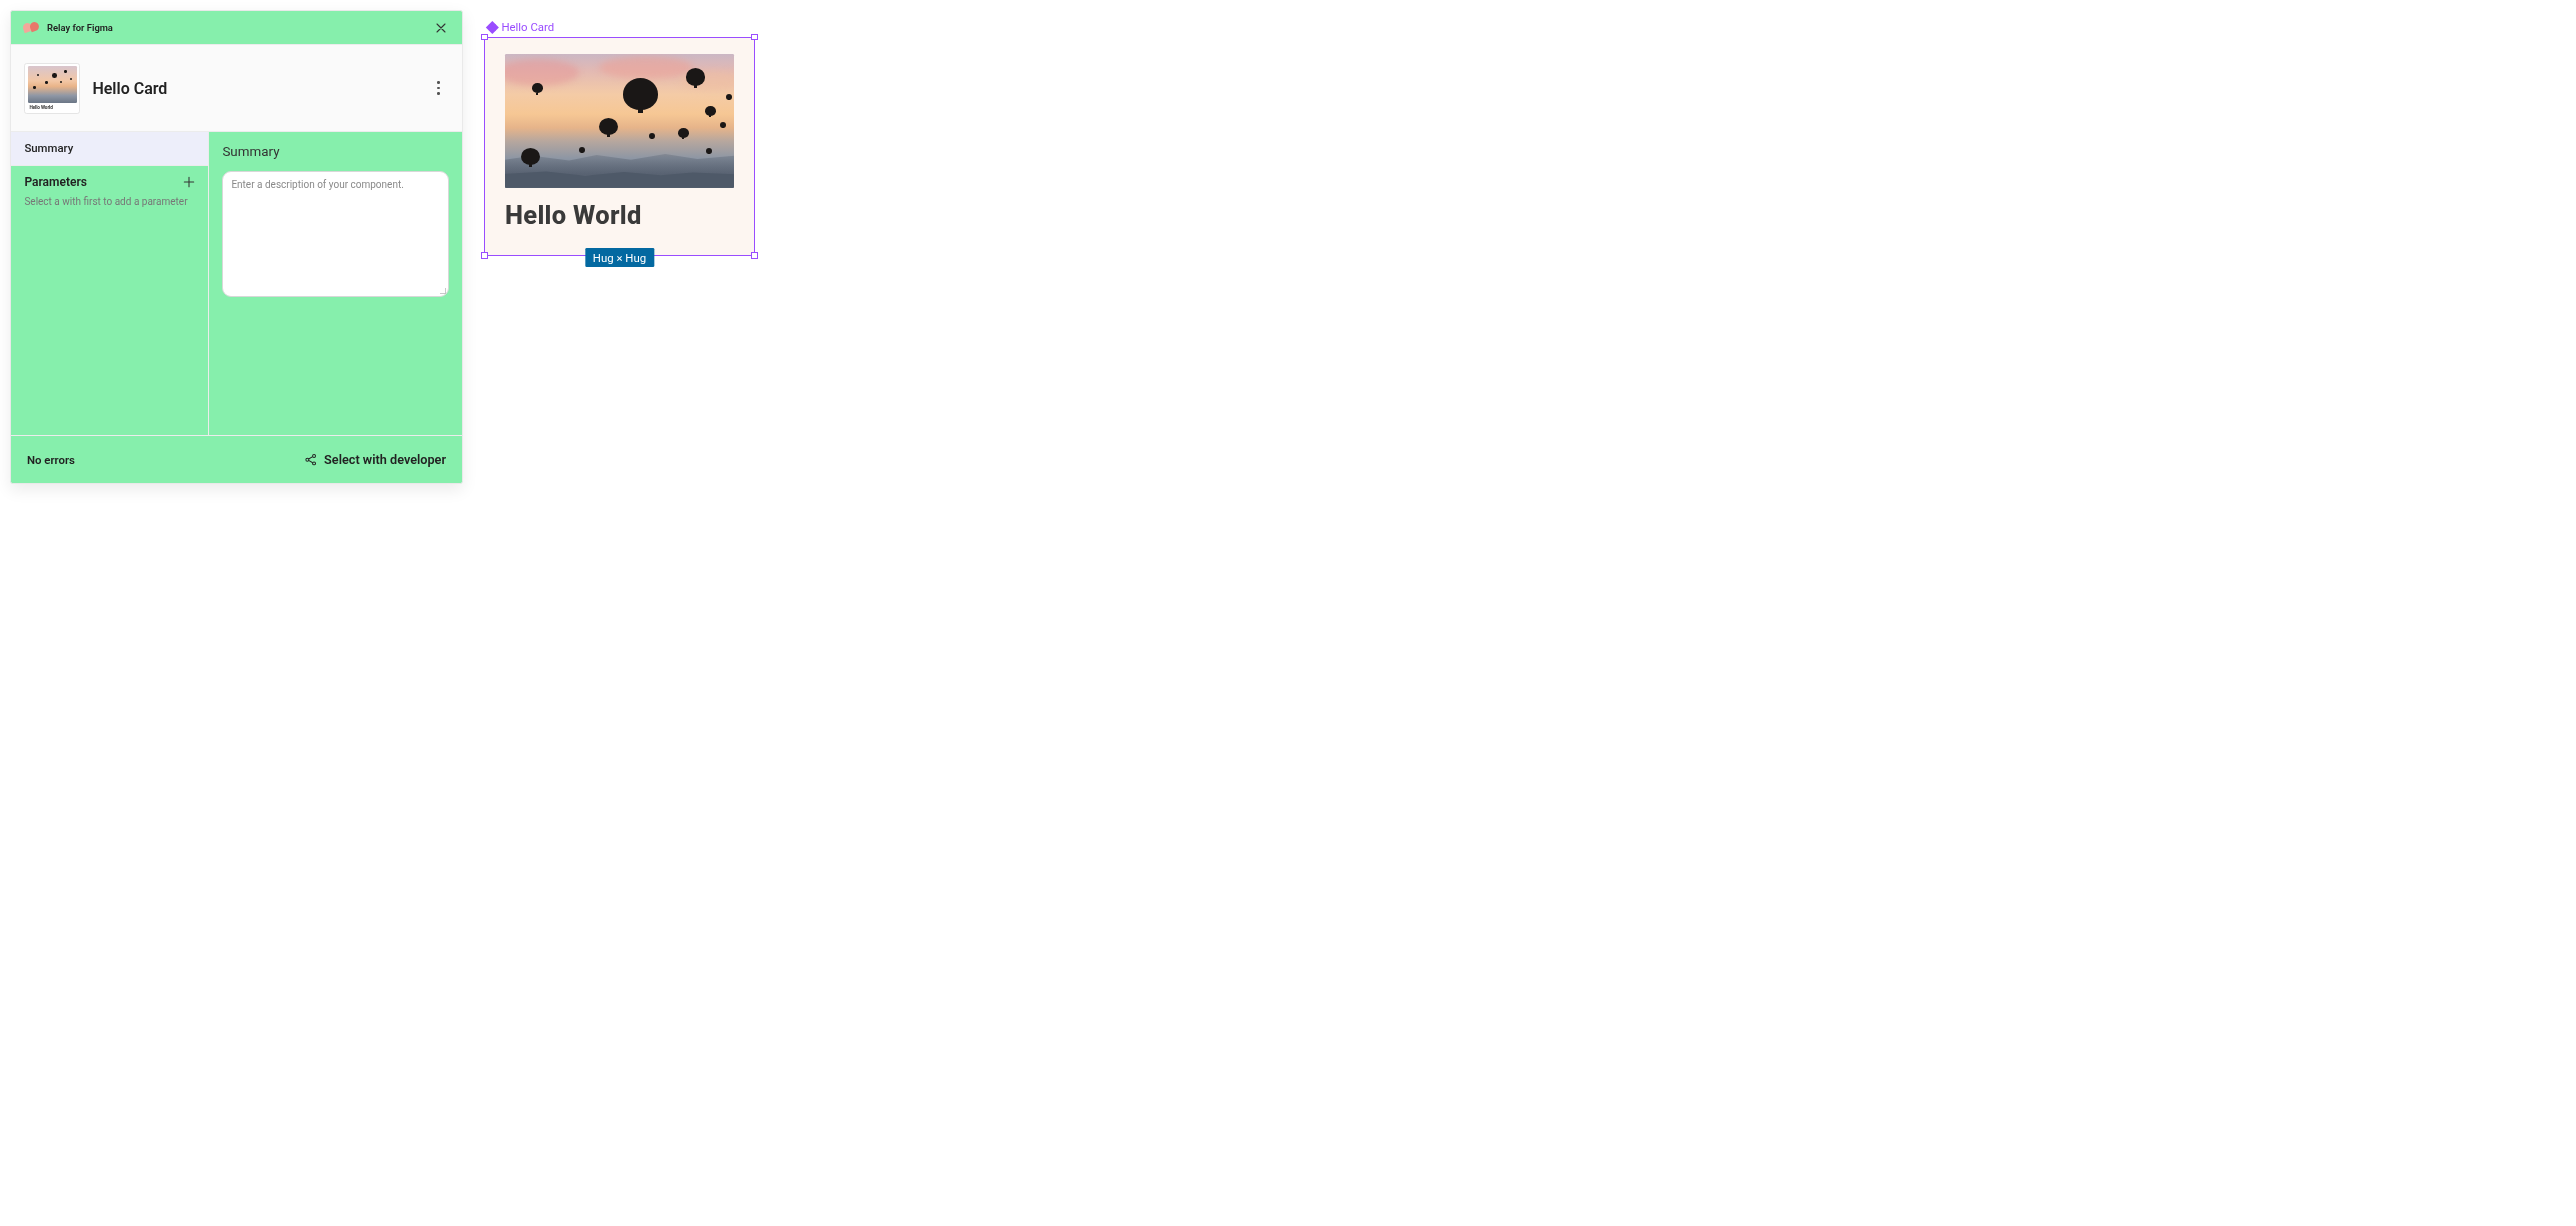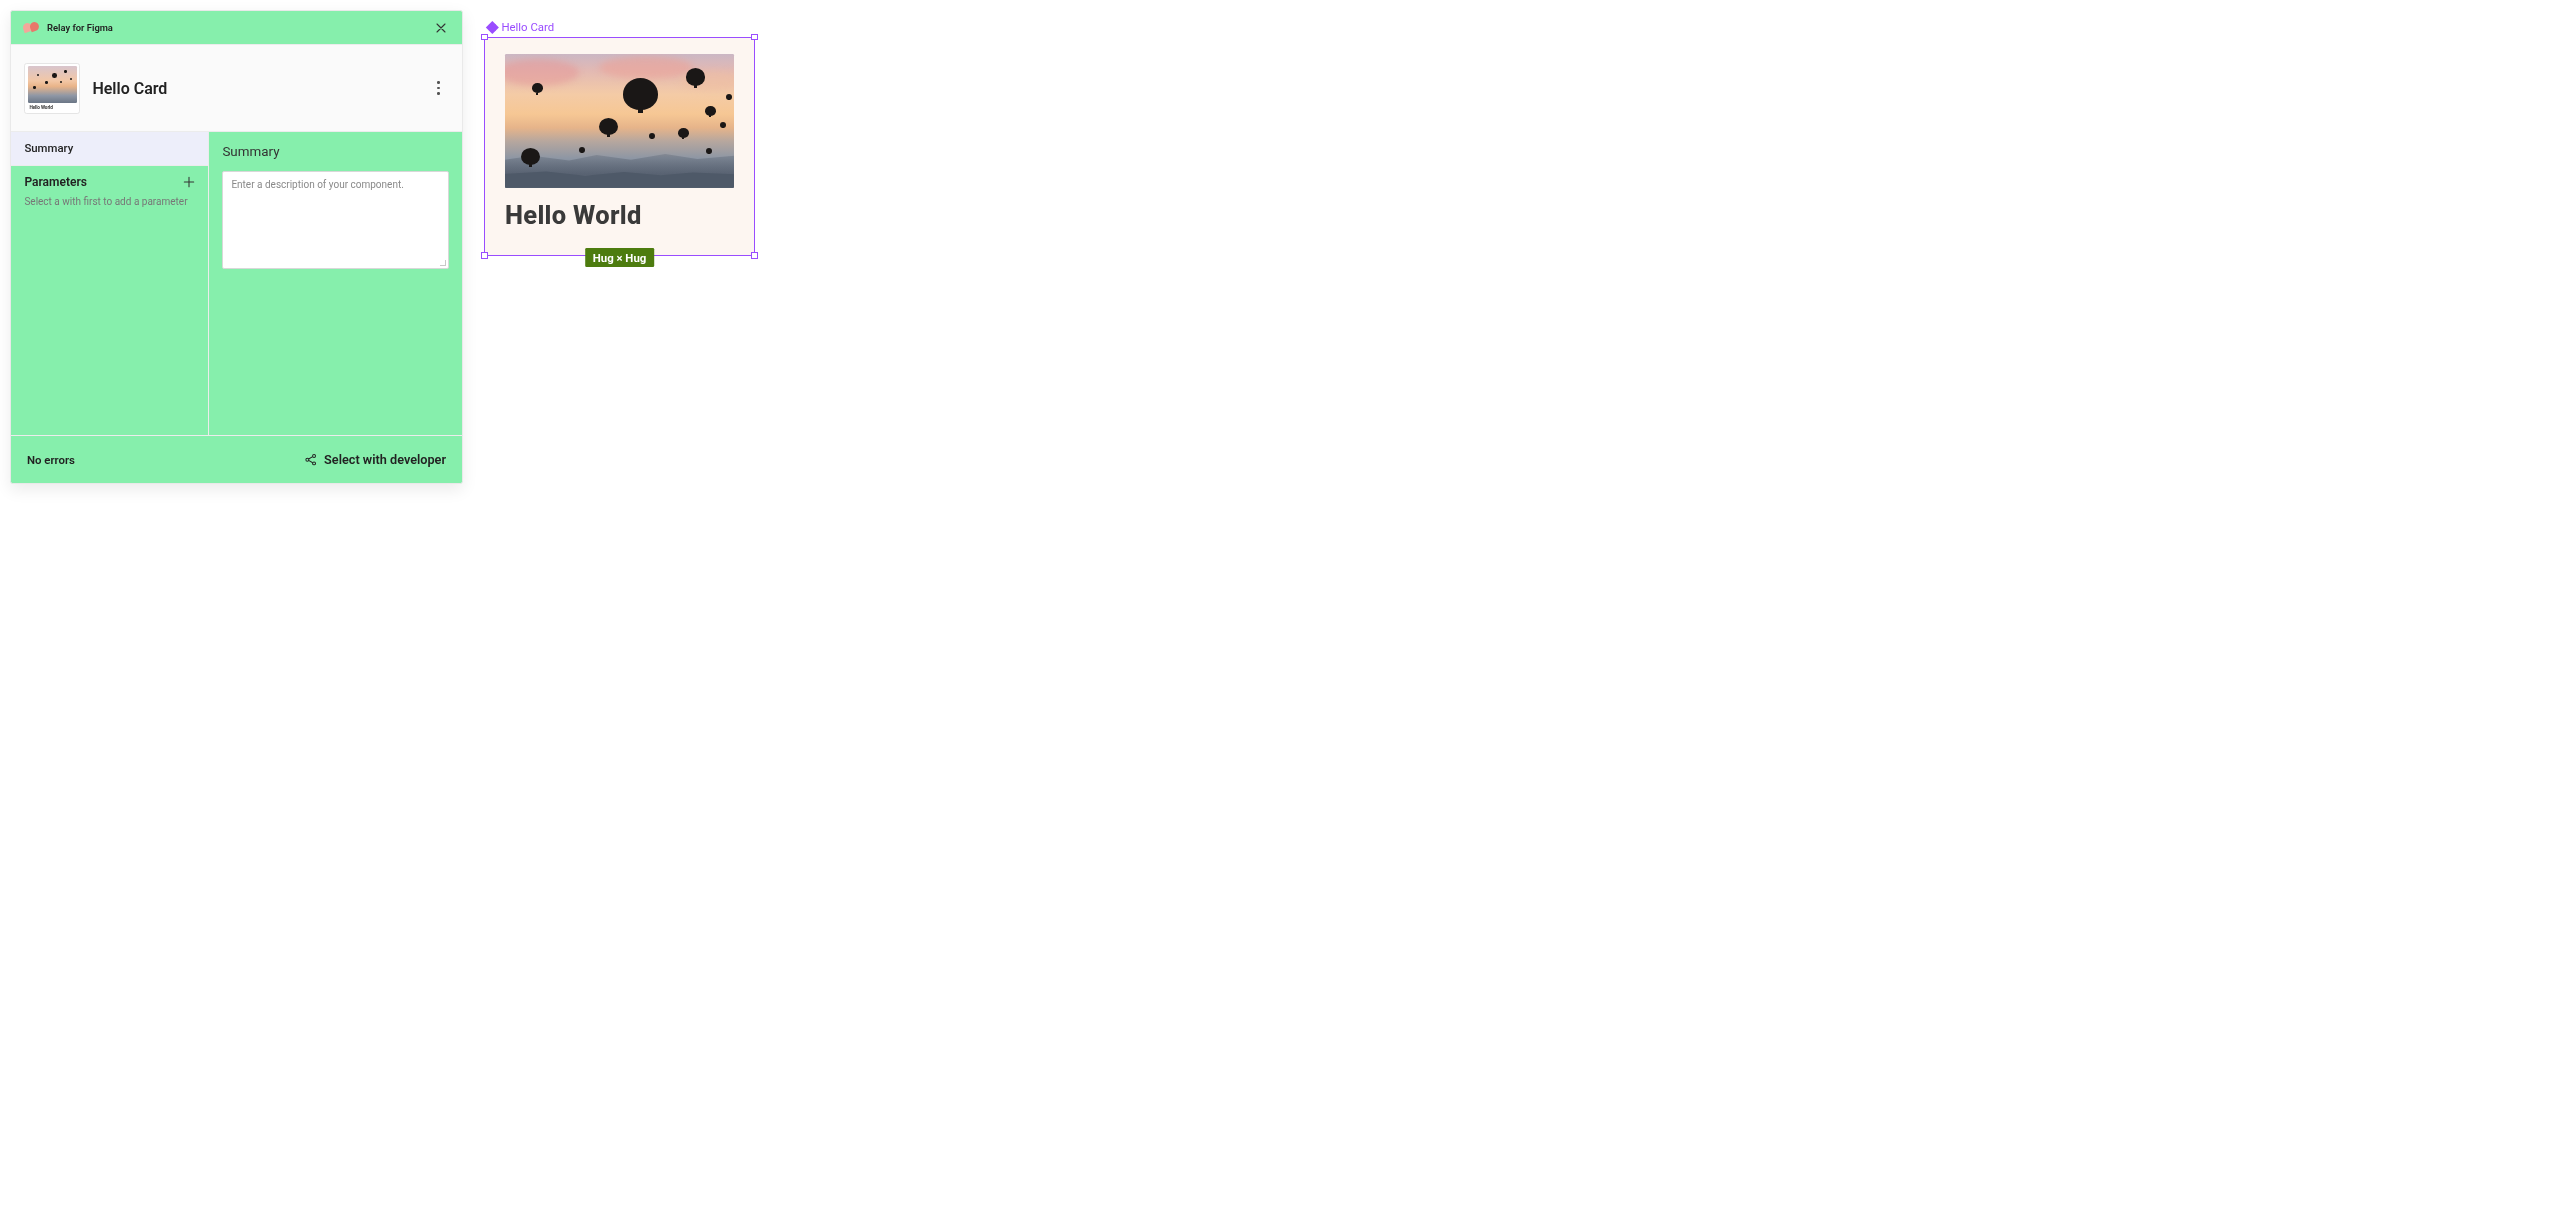--- a/index.html
+++ b/index.html
@@ -87,21 +87,21 @@
   .params-title { font-size:12px; font-weight:600; color:#222; }
   .plus { margin-left:auto; width:17.4px; height:17.4px; display:flex; align-items:center; justify-content:center; color:#333; cursor:pointer;}
   .params-help { font-size:10px; color:#777; padding: 2.7px 13.4px 0; line-height:1.4;}
 
   .main {
     flex:1; padding: 12px 13.4px;
     display:flex; flex-direction:column;
   }
   .main-heading { font-size:13.4px; color:#333; font-weight:400; margin-bottom:12px; }
   .desc {
-    width:100%; height:98px; border:0.7px solid #d8d8d8; border-radius:2px;
+    width:100%; height:126px; border:0.7px solid #d8d8d8; border-radius:9px;
     padding:6.7px 8px; font-size:10px; font-family:inherit; color:#333; resize:none;
   }
   .desc::placeholder{ color:#8a8a8a; }
   .resize-grip{
     position:relative; align-self:flex-end; margin-top:-9.4px; margin-right:2.7px;
     width:6.7px; height:6.7px; pointer-events:none; opacity:0.4;
   }
   .resize-grip::before,.resize-grip::after{
     content:""; position:absolute; right:0; bottom:0; border-right:0.7px solid #777; border-bottom:0.7px solid #777;
   }
@@ -178,23 +178,22 @@
   .b-md .env{ width:19px; height:17.4px;} .b-md .bsk{ width:3.4px; height:3.4px; margin-top:-1.3px;}
   .b-sm .env{ width:10.7px; height:10px;} .b-sm .bsk{ width:2px; height:2px; margin-top:-0.7px;}
   .b-xs .env{ width:6px; height:6px;}  .b-xs .bsk{ width:1.3px; height:1.3px; margin-top:-0.7px;}
 
   .card-text{
     margin-top:12px; font-size:25.5px; font-weight:800; color:#3a3a3a; letter-spacing:0.3px;
   }
 
   .size-badge{
     position:absolute; left:50%; transform:translateX(-50%); top:228px;
-    background:#4d7c0f; color:#fff; font-size:11.4px; padding:2.7px 8px; border-radius:1.3px;
+    background:#0369a1; color:#fff; font-size:11.4px; padding:2.7px 8px; border-radius:1.3px;
     white-space:nowrap;
-    font-weight:bold;
   }
 
   
   .tballoon{ position:absolute; background:#1a1716; border-radius:50%; }
 </style>
 </head>
 <body>
 
 <div class="panel">
 

